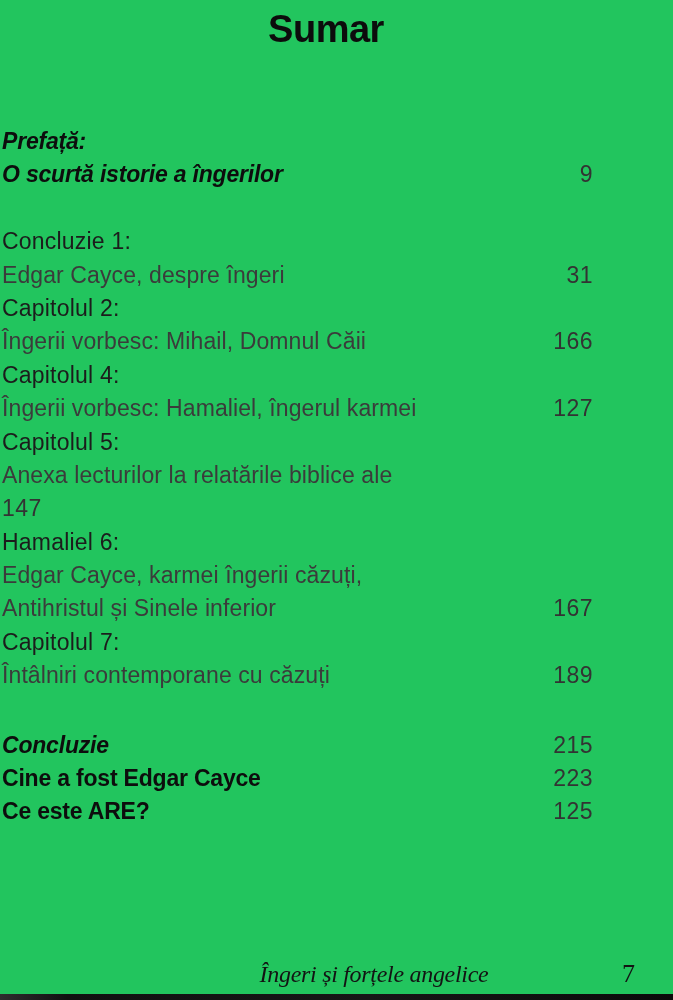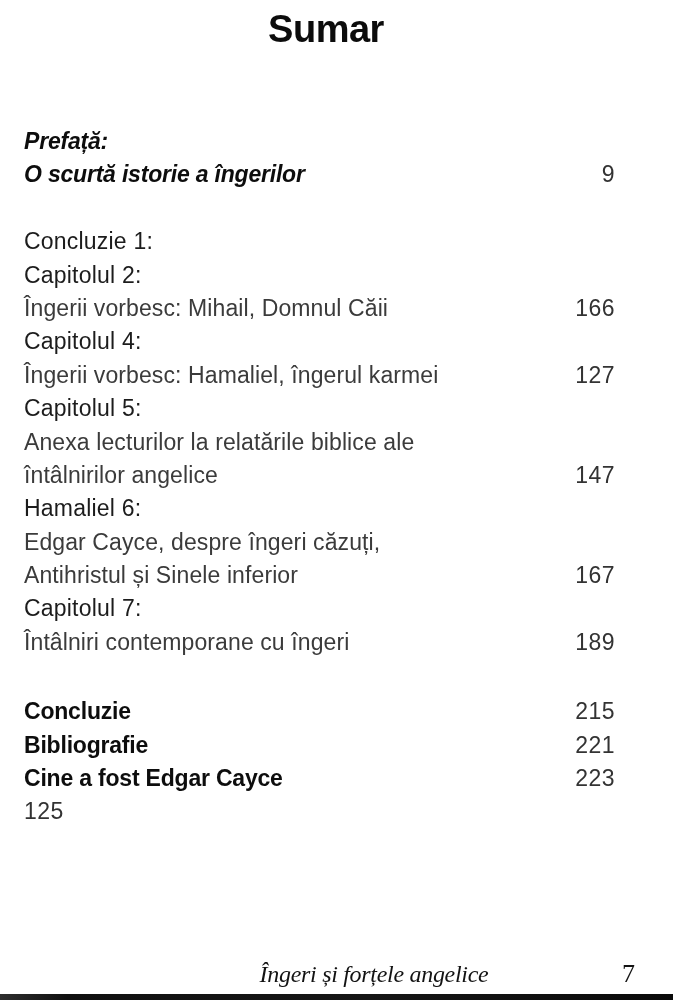--- a/index.html
+++ b/index.html
@@ -1,40 +1,40 @@
 <!DOCTYPE html>
 <html><head>
 <meta charset="utf-8">
 <style>
   html, body { margin: 0; padding: 0; background: #888; }
   .page {
     position: relative;
     width: 673px;
     height: 1000px;
-    background: #ffffff;
+    background: #22c55e;
     overflow: hidden;
     font-family: "Liberation Sans", sans-serif;
     color: #222;
   }
   .page-title {
     position: absolute;
     top: 8px;
     left: 0;
     width: 652px;
     text-align: center;
     font-size: 38px;
     line-height: 42px;
     font-weight: 700;
     letter-spacing: -0.5px;
     color: #0c0c0c;
   }
   .toc {
     position: absolute;
     top: 125px;
-    left: 24px;
+    left: 2px;
     width: 591px;
   }
   .row {
     display: flex;
     justify-content: space-between;
     align-items: baseline;
     height: 33.4px;
     line-height: 33.4px;
     font-size: 23px;
     white-space: nowrap;
@@ -48,21 +48,21 @@
     letter-spacing: -0.2px;
   }
   .cap-label { color: #1c1c1c; letter-spacing: 0.2px; }
   .cap-title { color: #3b3b3b; letter-spacing: 0.1px; }
   .pagenum {
     color: #333;
     font-weight: 400;
     font-style: normal;
     letter-spacing: 0.5px;
   }
-  .bm.bold-italic { font-weight: 700; color: #0d0d0d; letter-spacing: -0.2px; }
+  .bm.bold-italic { font-weight: 700; font-style: italic; color: #0d0d0d; letter-spacing: -0.2px; }
   .bm.bold { font-weight: 700; font-style: normal; color: #0d0d0d; letter-spacing: -0.2px; }
   .footer-title {
     position: absolute;
     top: 958px;
     left: 374px;
     transform: translateX(-50%);
     font-family: "Liberation Serif", serif;
     font-style: italic;
     font-size: 24px;
     line-height: 33px;
@@ -101,74 +101,74 @@
       </div>
       <div class="row">
         <span class="pref">O scurtă istorie a îngerilor</span>
         <span class="pagenum">9</span>
       </div>
       <div class="spacer-1"></div>
       <div class="row">
         <span class="cap-label">Concluzie 1:</span>
       </div>
       <div class="row">
+        <span class="cap-title">Edgar Cayce, despre îngeri</span>
+        <span class="pagenum">31</span>
+      </div>
+      <div class="row">
         <span class="cap-label">Capitolul 2:</span>
       </div>
       <div class="row">
         <span class="cap-title">Îngerii vorbesc: Mihail, Domnul Căii</span>
         <span class="pagenum">166</span>
       </div>
       <div class="row">
         <span class="cap-label">Capitolul 4:</span>
       </div>
       <div class="row">
         <span class="cap-title">Îngerii vorbesc: Hamaliel, îngerul karmei</span>
         <span class="pagenum">127</span>
       </div>
       <div class="row">
         <span class="cap-label">Capitolul 5:</span>
       </div>
       <div class="row">
         <span class="cap-title">Anexa lecturilor la relatările biblice ale</span>
       </div>
       <div class="row">
-        <span class="cap-title">întâlnirilor angelice</span>
         <span class="pagenum">147</span>
       </div>
       <div class="row">
         <span class="cap-label">Hamaliel 6:</span>
       </div>
       <div class="row">
-        <span class="cap-title">Edgar Cayce, despre îngeri căzuți,</span>
+        <span class="cap-title">Edgar Cayce, karmei îngerii căzuți,</span>
       </div>
       <div class="row">
         <span class="cap-title">Antihristul și Sinele inferior</span>
         <span class="pagenum">167</span>
       </div>
       <div class="row">
         <span class="cap-label">Capitolul 7:</span>
       </div>
       <div class="row">
-        <span class="cap-title">Întâlniri contemporane cu îngeri</span>
+        <span class="cap-title">Întâlniri contemporane cu căzuți</span>
         <span class="pagenum">189</span>
       </div>
       <div class="spacer-2"></div>
       <div class="row">
         <span class="bm bold-italic">Concluzie</span>
         <span class="pagenum">215</span>
       </div>
       <div class="row">
-        <span class="bm bold-italic">Bibliografie</span>
-        <span class="pagenum">221</span>
-      </div>
-      <div class="row">
         <span class="bm bold">Cine a fost Edgar Cayce</span>
         <span class="pagenum">223</span>
       </div>
       <div class="row">
+        <span class="bm bold">Ce este ARE?</span>
         <span class="pagenum">125</span>
       </div>
     </div>
 
   <div class="footer-title">Îngeri și forțele angelice</div>
 
   <div class="footer-page">7</div>
 
   <div class="bottom-bar"></div>
 

